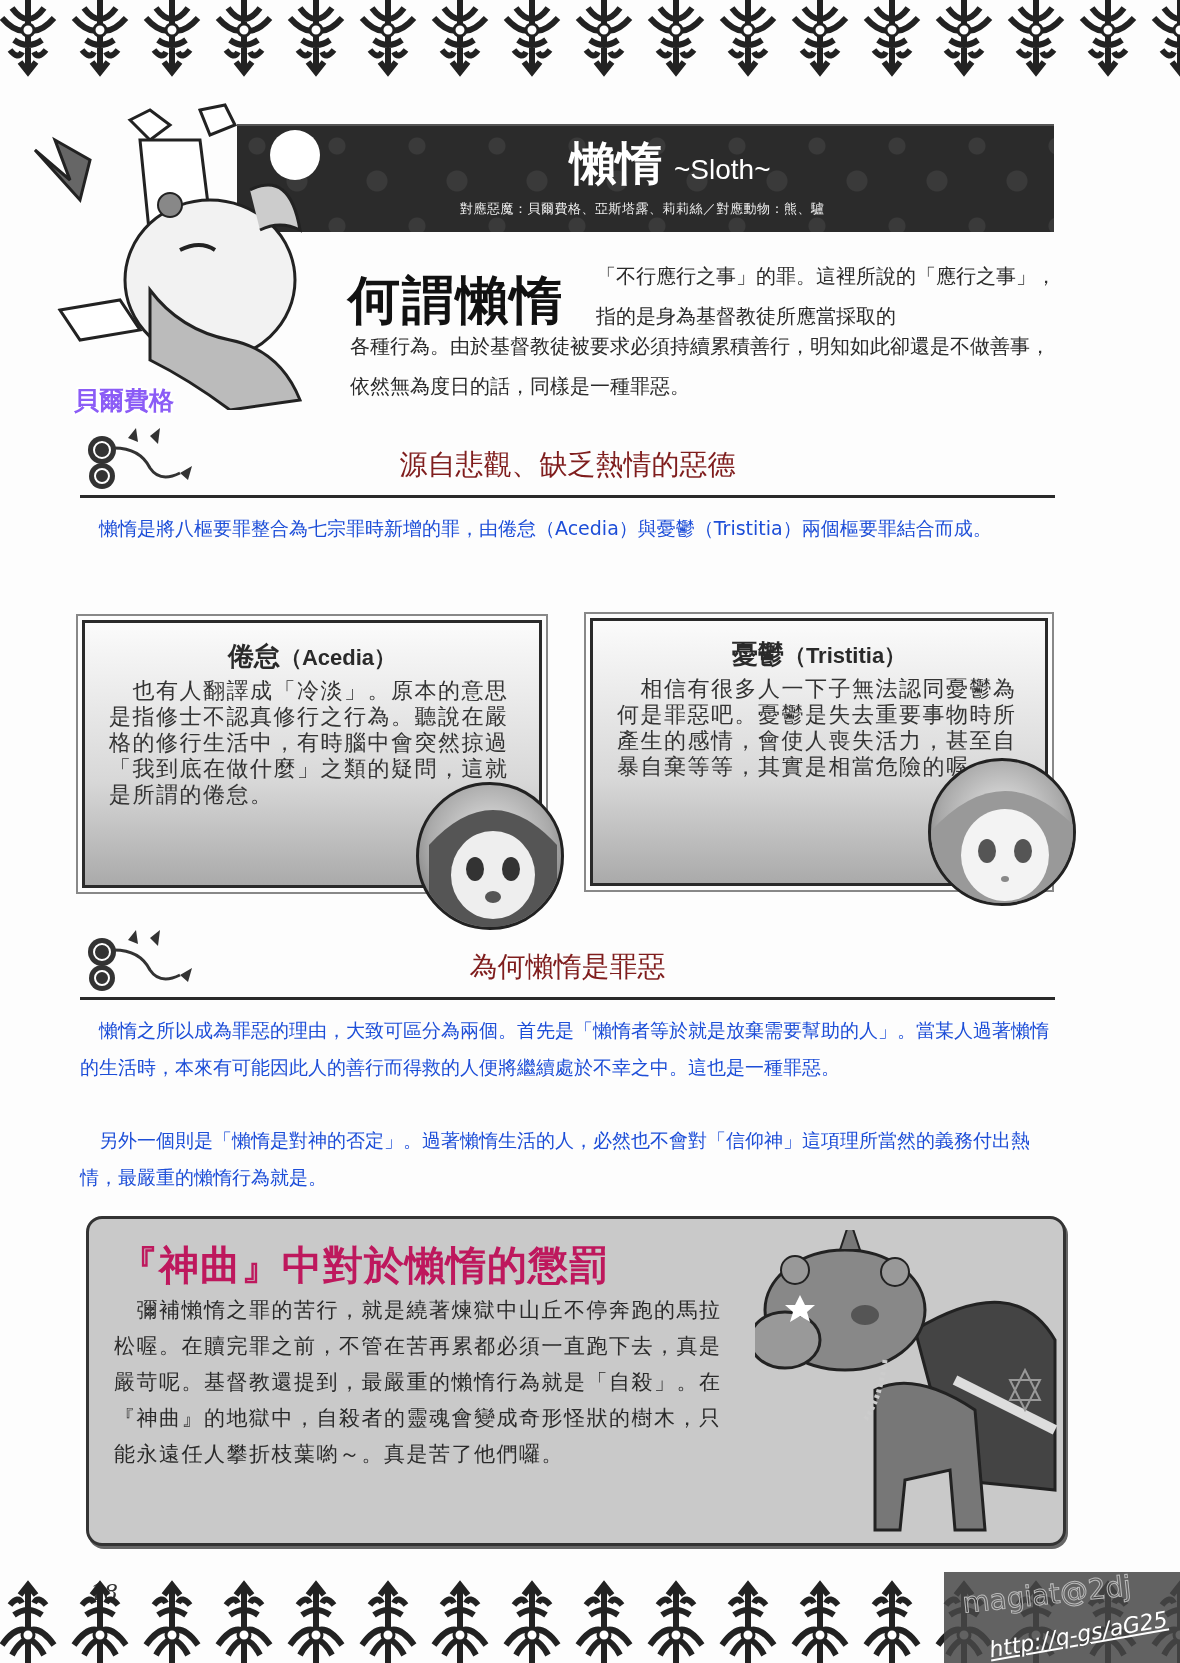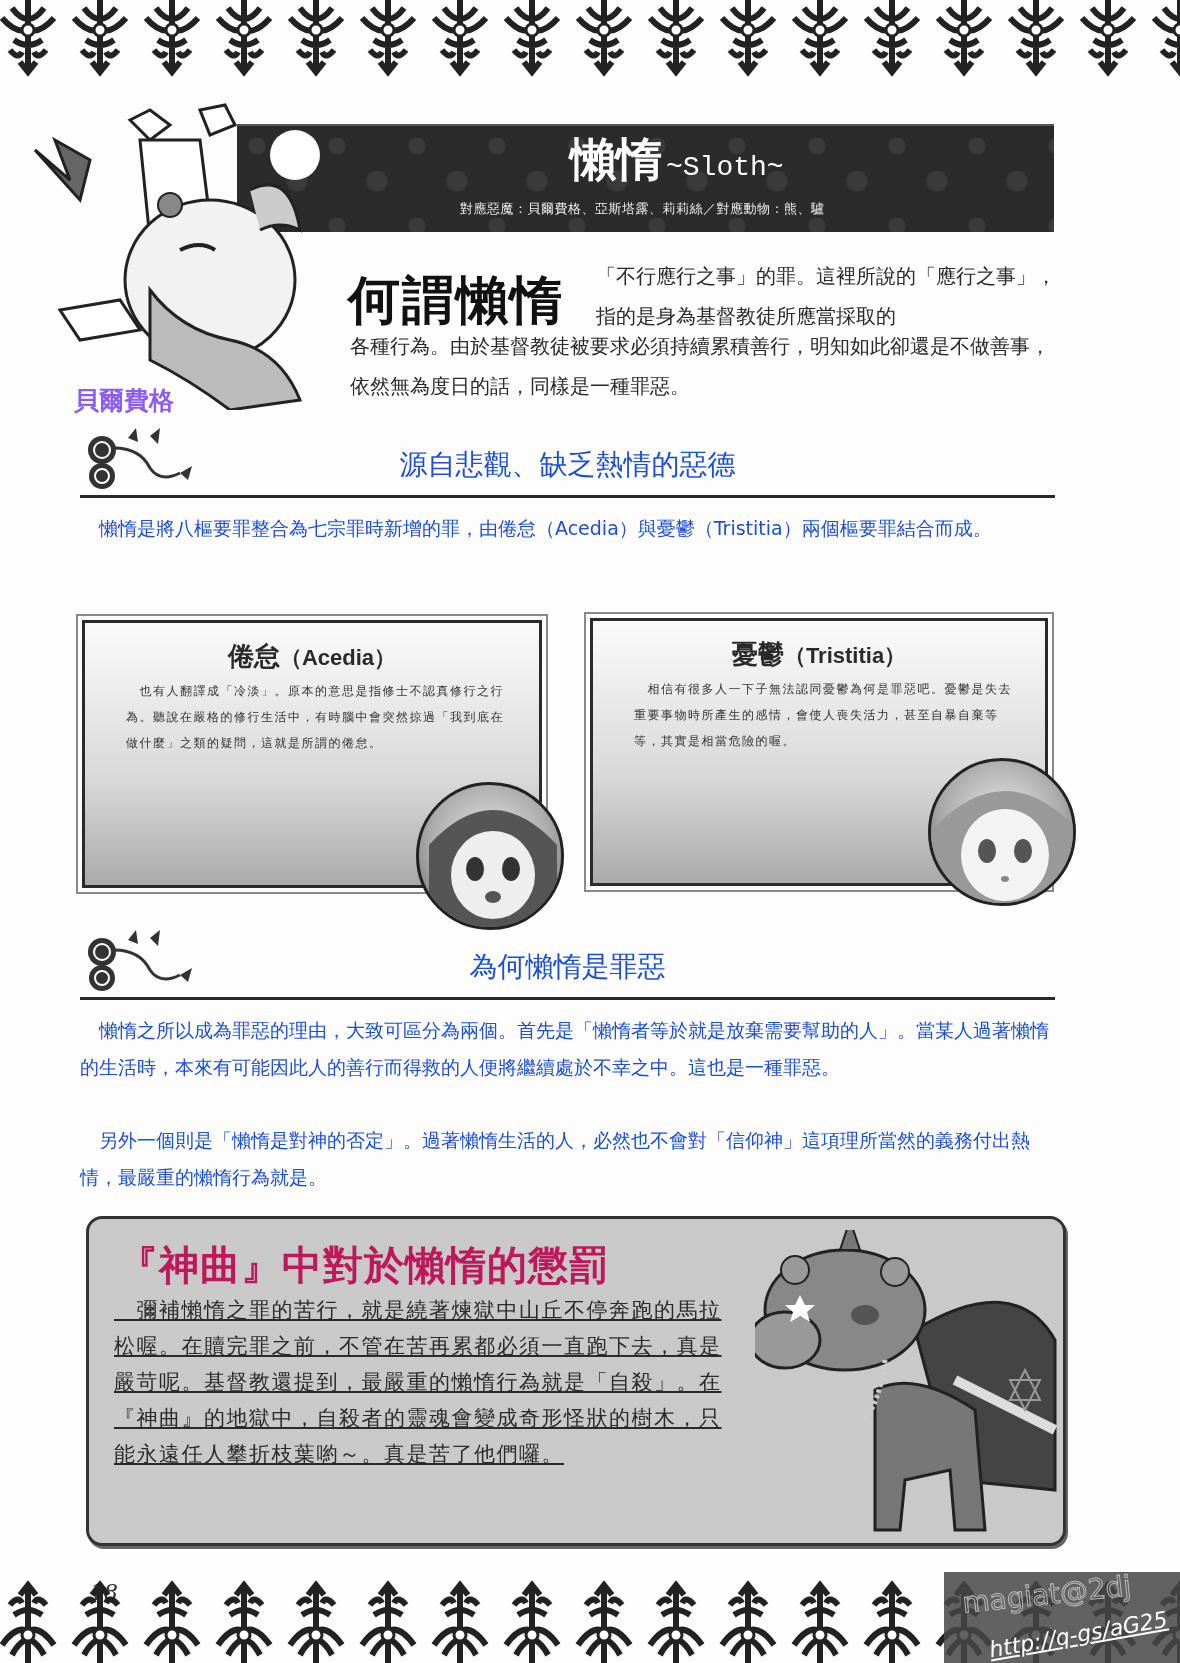--- a/index.html
+++ b/index.html
@@ -23,23 +23,23 @@
       radial-gradient(circle at 60px 55px, #3a3a3a 10px, transparent 11px);
     background-size: 80px 80px;
     border-top: 2px solid #555;
   }
   .moon {
     position: absolute; left: 270px; top: 130px; width: 50px; height: 50px;
     border-radius: 50%; background: #fff;
   }
   .banner-title {
     position: absolute; left: 570px; top: 140px;
-    font-family: Liberation Mono, monospace;
+    font-family: Liberation Sans, sans-serif;
     color: #fff; font-size: 46px; font-weight: bold; line-height: 1;
-    display: flex; align-items: baseline; gap: 4px;
+    display: flex; align-items: baseline; gap: 12px;
   }
   .banner-title .en { font-size: 28px; font-weight: normal; }
   .banner-sub {
     position: absolute; left: 460px; top: 200px;
     color: #eee; font-size: 13px; letter-spacing: 0.5px;
   }
 
   
   .char-main {
     position: absolute; left: 30px; top: 100px; width: 300px; height: 310px;
@@ -64,60 +64,60 @@
   .intro-l2 { left: 350px; top: 326px; width: 716px; }
 
   
   .section-head {
     position: absolute; left: 80px; width: 975px; height: 70px;
     border-bottom: 3px solid #2a2a2a;
   }
   .section-head .rose { position: absolute; left: 0; top: 0; }
   .section-head .title {
     position: absolute; left: 0; right: 0; text-align: center; top: 18px;
-    font-size: 28px; color: #1d4ed8; font-weight: normal;
+    font-size: 28px; color: #7f1d1d; font-weight: normal;
   }
 
   .body-para {
     position: absolute; left: 80px; width: 980px;
     font-size: 19px; line-height: 37px; color: #1d4ed8;
   }
 
   
   .frame {
     position: absolute; background: linear-gradient(180deg, #fbfbfb 0%, #d8d8d8 60%, #aaaaaa 100%);
     border: 3px solid #2a2a2a;
     outline: 2px solid #888; outline-offset: 4px;
   }
   .frame .ftitle {
     text-align: center; font-size: 26px; font-weight: bold; color: #2a2a2a; margin-top: 16px;
   }
   .frame .ftitle .en { font-size: 22px; font-family: "Liberation Sans", sans-serif; }
   .frame .ftext {
-    padding: 4px 24px 0 41px; font-size: 12px; line-height: 26px; color: #333; letter-spacing: 1.5px;
+    padding: 4px 24px 0 24px; font-size: 22px; line-height: 26px; color: #333; letter-spacing: 1.5px;
   }
   .avatar {
     position: absolute; width: 148px; height: 148px; border-radius: 50%;
     border: 3px solid #222; overflow: hidden;
     background: radial-gradient(circle at 50% 40%, #e8e8e8 0%, #aaa 55%, #555 100%);
   }
 
   
   .dante {
     position: absolute; left: 86px; top: 1216px; width: 980px; height: 330px;
     background: #c9c9c9; border: 3px solid #333; border-radius: 16px;
     box-shadow: 2px 3px 0 #666;
   }
   .dante-title {
     position: absolute; left: 118px; top: 1238px;
     font-size: 40px; font-weight: 900; color: #be185d; letter-spacing: 1px;
   }
   .dante-text {
     position: absolute; left: 114px; top: 1292px; width: 620px;
-    font-size: 21px; line-height: 36px; color: #2a2a2a; letter-spacing: 1.5px; text-decoration: underline;
+    font-size: 21px; line-height: 36px; color: #2a2a2a; letter-spacing: 1.5px;
   }
   .donkey { position: absolute; left: 755px; top: 1230px; width: 310px; height: 310px; }
 
   .page-number {
     position: absolute; left: 90px; top: 1580px;
     font-family: "DejaVu Serif", "Liberation Serif", serif; font-style: italic;
     font-size: 22px; color: #333;
   }
   .watermark {
     position: absolute; left: 944px; top: 1572px; width: 236px; height: 91px;

